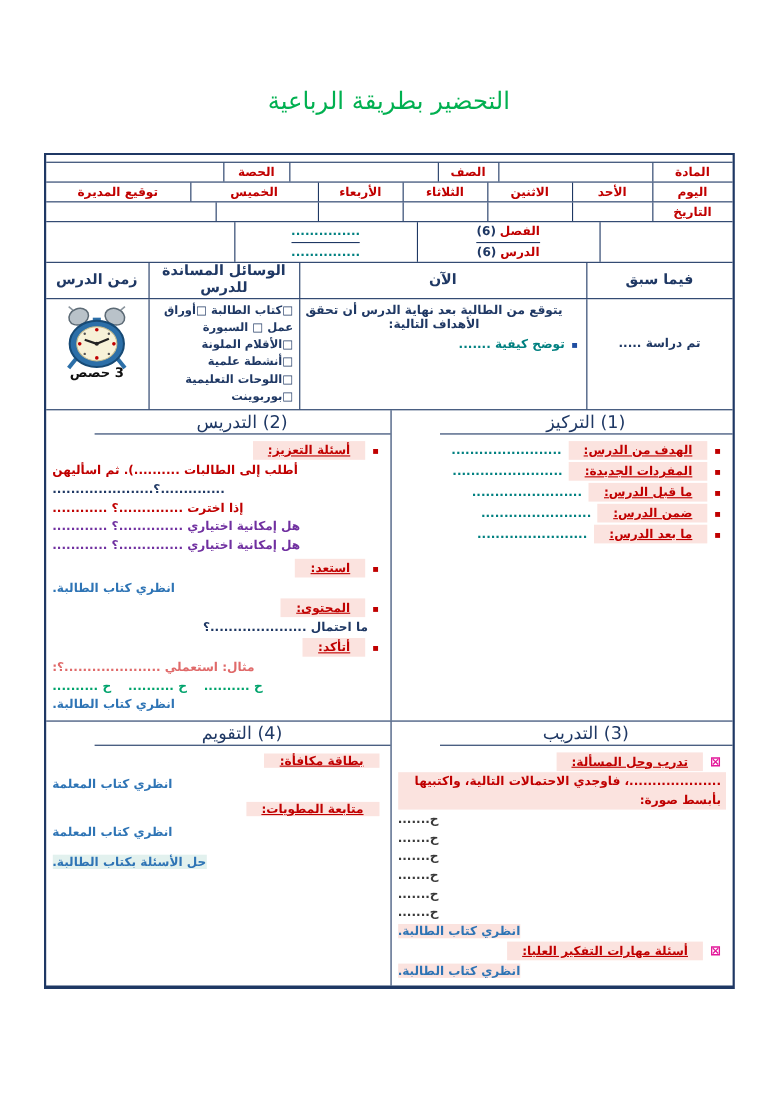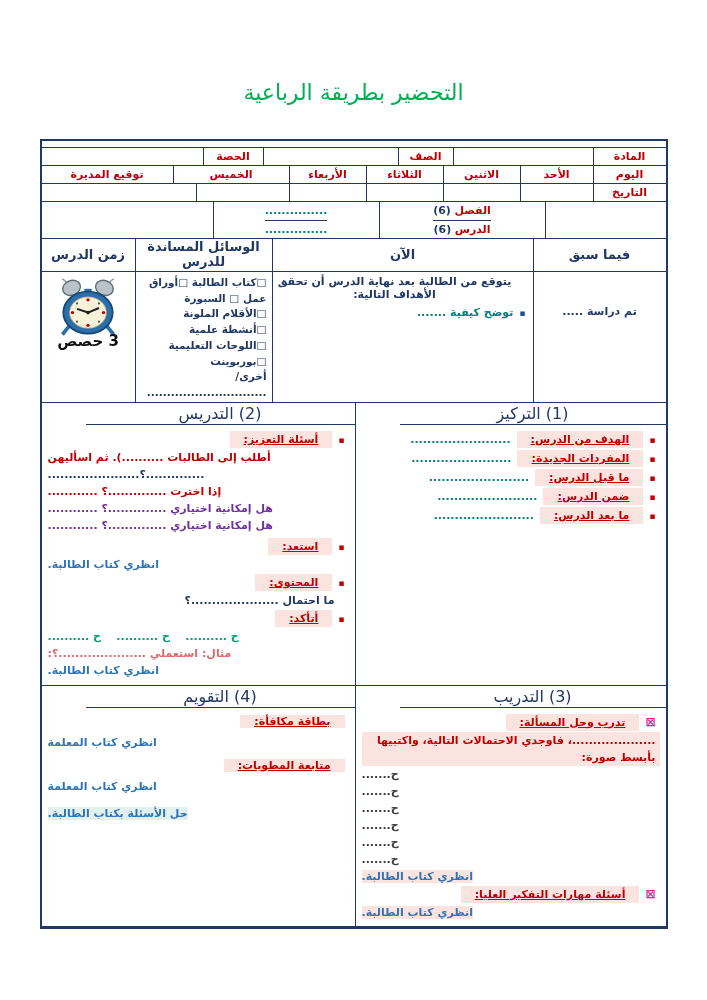--- a/index.html
+++ b/index.html
@@ -54,21 +54,21 @@
   .purtx{color:#7030A0;font-weight:bold;}
   .blutx{color:#2E74B5;font-weight:bold;}
   .pnktx{color:#E06A6A;font-weight:bold;}
   .grntx{color:#00A36C;font-weight:bold;}
   .drktx{color:#3a3a3a;font-weight:bold;}
   .hlp{background:#FBE3DF;}
   .hlc{background:#E2F1EE;}
   .tealbold{color:#008080;font-weight:bold;}
   .xbox{color:#E3199A;font-weight:bold;font-size:12px;line-height:1;}
   .clockwrap{display:flex;flex-direction:column;align-items:center;width:100%;padding-top:4px;}
-  .sessions{font-weight:bold;color:#111;font-size:15px;margin-top:-8px;}
+  .sessions{font-weight:bold;color:#111;font-size:12px;margin-top:-8px;}
   .aids{font-size:10.5px;font-weight:bold;color:#1F3864;text-align:right;
         line-height:1.5;width:100%;padding:2px 2px 0 0;}
   .gap4{height:4px;}
   .gap6{height:6px;}
 </style>
 </head>
 <body>
 
 <div class="page-title">التحضير بطريقة الرباعية</div>
 
@@ -138,21 +138,20 @@
       <div class="b-line" style="justify-content:center;margin-top:4px">
         <span class="sq-blue">▪</span>
         <span class="tealbold">توضح كيفية .......</span>
       </div>
       <div style="flex:1"></div>
     </div>
     <div class="c" style="width:137px">
       <div class="aids">
         <div>□كتاب الطالبة  □أوراق عمل  □ السبورة □الأقلام الملونة □أنشطة علمية □اللوحات التعليمية</div>
         <div>□بوربوينت</div>
-        <div>أخرى/ ..............................</div>
       </div>
     </div>
     <div class="c" style="flex:1;padding:0">
       <div class="clockwrap">
         <svg width="74" height="64" viewBox="0 0 80 70">
           <line x1="18" y1="8" x2="12" y2="3" stroke="#8a949d" stroke-width="1.5"></line>
           <line x1="62" y1="8" x2="68" y2="3" stroke="#8a949d" stroke-width="1.5"></line>
           <ellipse cx="22" cy="13" rx="10" ry="8" fill="#b9c2c9" stroke="#5c6a75" stroke-width="1.5" transform="rotate(-22 22 13)"></ellipse>
           <ellipse cx="58" cy="13" rx="10" ry="8" fill="#b9c2c9" stroke="#5c6a75" stroke-width="1.5" transform="rotate(22 58 13)"></ellipse>
           <rect x="36" y="14" width="8" height="8" fill="#2C6FA8"></rect>
@@ -227,22 +226,22 @@
         <div class="ctr blutx">انظري كتاب الطالبة.</div>
         <div class="b-line">
           <span class="sq">▪</span>
           <span class="lbl">المحتوى:</span>
         </div>
         <div class="rgt navy" style="font-weight:bold">ما احتمال .....................؟</div>
         <div class="b-line">
           <span class="sq">▪</span>
           <span class="lbl">أتأكد:</span>
         </div>
+        <div class="ctr pnktx">مثال: استعملي .....................؟:</div>
         <div class="ctr grntx" style="white-space:pre">ح ..........    ح ..........    ح ..........</div>
-        <div class="ctr pnktx">مثال: استعملي .....................؟:</div>
         <div class="ctr blutx">انظري كتاب الطالبة.</div>
       </div>
     </div>
   </div>
 
   <div class="row twocol last" style="padding:0;min-height:172px">
     <div class="col col-r">
       <div class="sec-h">(3) التدريب</div>
       <div class="sec-b">
         <div class="b-line">

